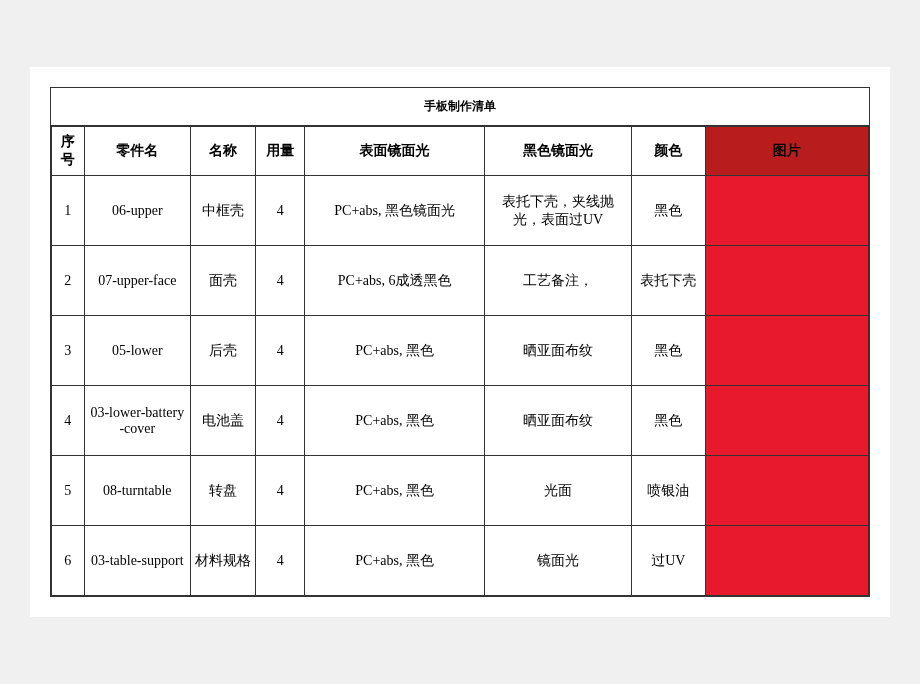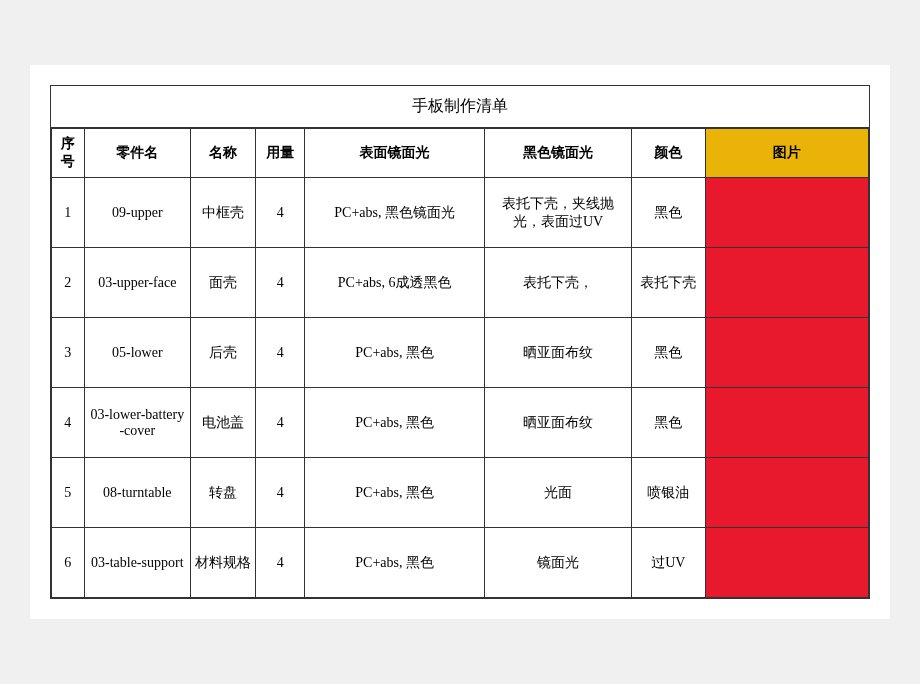--- a/index.html
+++ b/index.html
@@ -17,22 +17,22 @@
       width: 860px;
       padding: 20px;
     }
     .table-wrapper {
       border: 1.5px solid #333;
       width: 100%;
     }
     .table-title {
       text-align: center;
       padding: 10px;
-      font-size: 16px;
-      font-weight: normal;
+      font-size: 12px;
+      font-weight: bold;
       border-bottom: 1.5px solid #333;
       background: white;
     }
     table {
       width: 100%;
       border-collapse: collapse;
       table-layout: fixed;
     }
     th, td {
       border: 1px solid #333;
@@ -55,21 +55,21 @@
     .col-spec   { width: 22%; }
     .col-process{ width: 18%; }
     .col-color  { width: 9%; }
     .col-pic    { width: 20%; }
     .pic-cell {
       background: #e8192c;
       height: 100%;
       min-height: 70px;
     }
     .pic-col-header {
-      background: #eab308;
+      background: #b91c1c;
     }
   </style>
 </head>
 <body>
 
 <div class="page-container">
   <div class="table-wrapper">
     <div class="table-title">手板制作清单</div>
     <table>
       <colgroup>
@@ -90,35 +90,35 @@
           <th>用量</th>
           <th>表面镜面光</th>
           <th>黑色镜面光</th>
           <th>颜色</th>
           <th class="pic-col-header">图片</th>
         </tr>
       </thead>
       <tbody id="table-body">
       <tr>
             <td>1</td>
-            <td>09-upper</td>
+            <td>06-upper</td>
             <td>中框壳</td>
             <td>4</td>
             <td>PC+abs, 黑色镜面光</td>
             <td>表托下壳，夹线抛光，表面过UV</td>
             <td>黑色</td>
             <td class="pic-cell"></td>
           </tr>
           <tr>
             <td>2</td>
-            <td>03-upper-face</td>
+            <td>07-upper-face</td>
             <td>面壳</td>
             <td>4</td>
             <td>PC+abs, 6成透黑色</td>
-            <td>表托下壳，</td>
+            <td>工艺备注，</td>
             <td>表托下壳</td>
             <td class="pic-cell"></td>
           </tr>
           <tr>
             <td>3</td>
             <td>05-lower</td>
             <td>后壳</td>
             <td>4</td>
             <td>PC+abs, 黑色</td>
             <td>晒亚面布纹</td>

